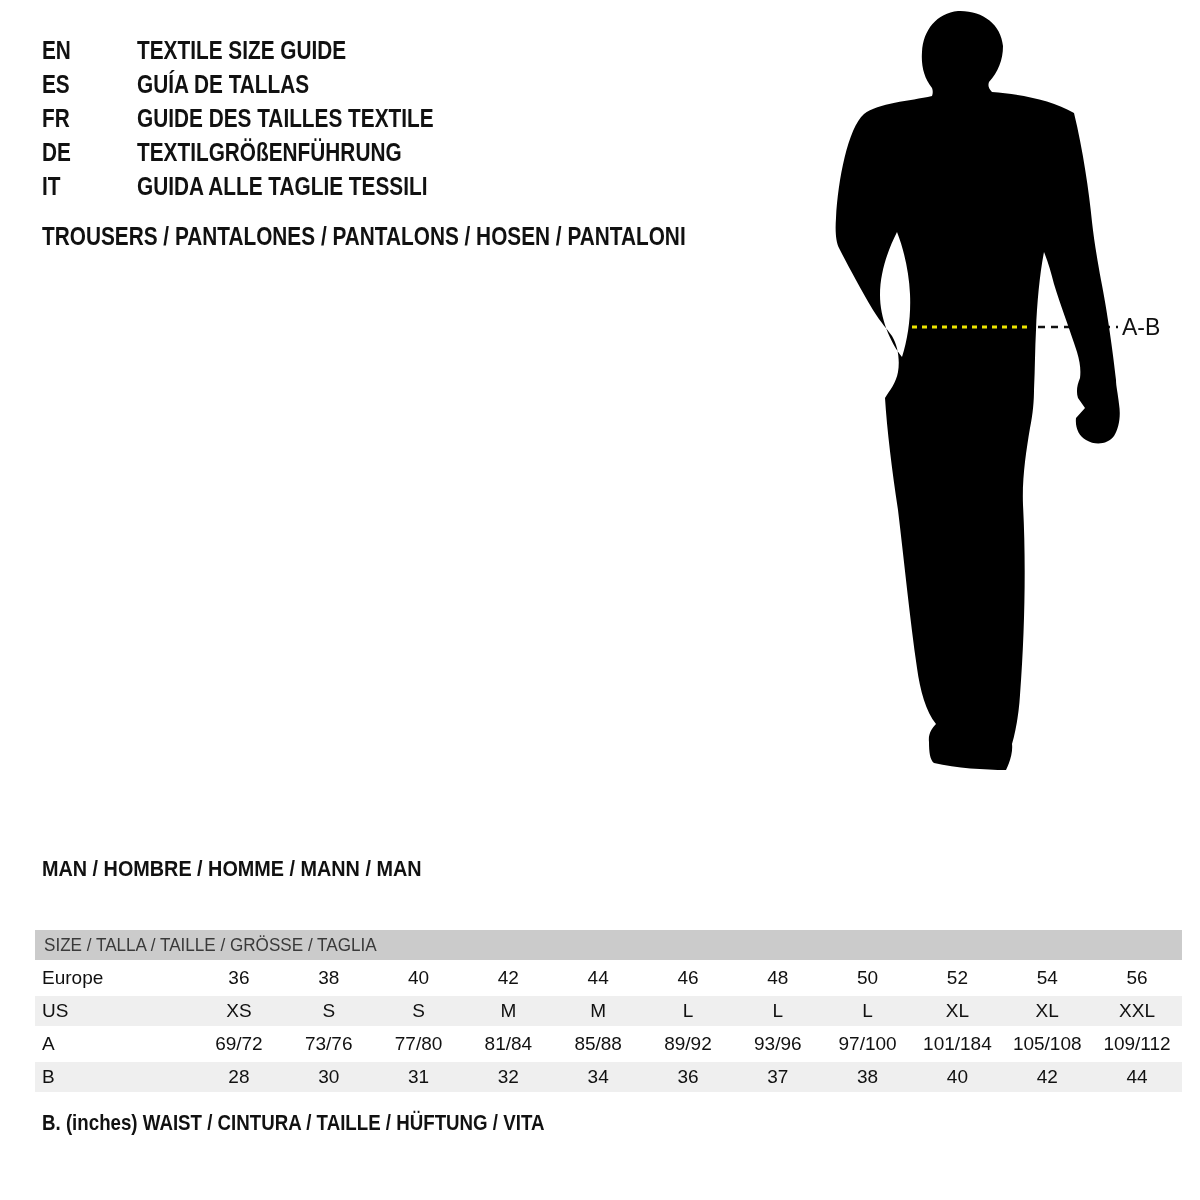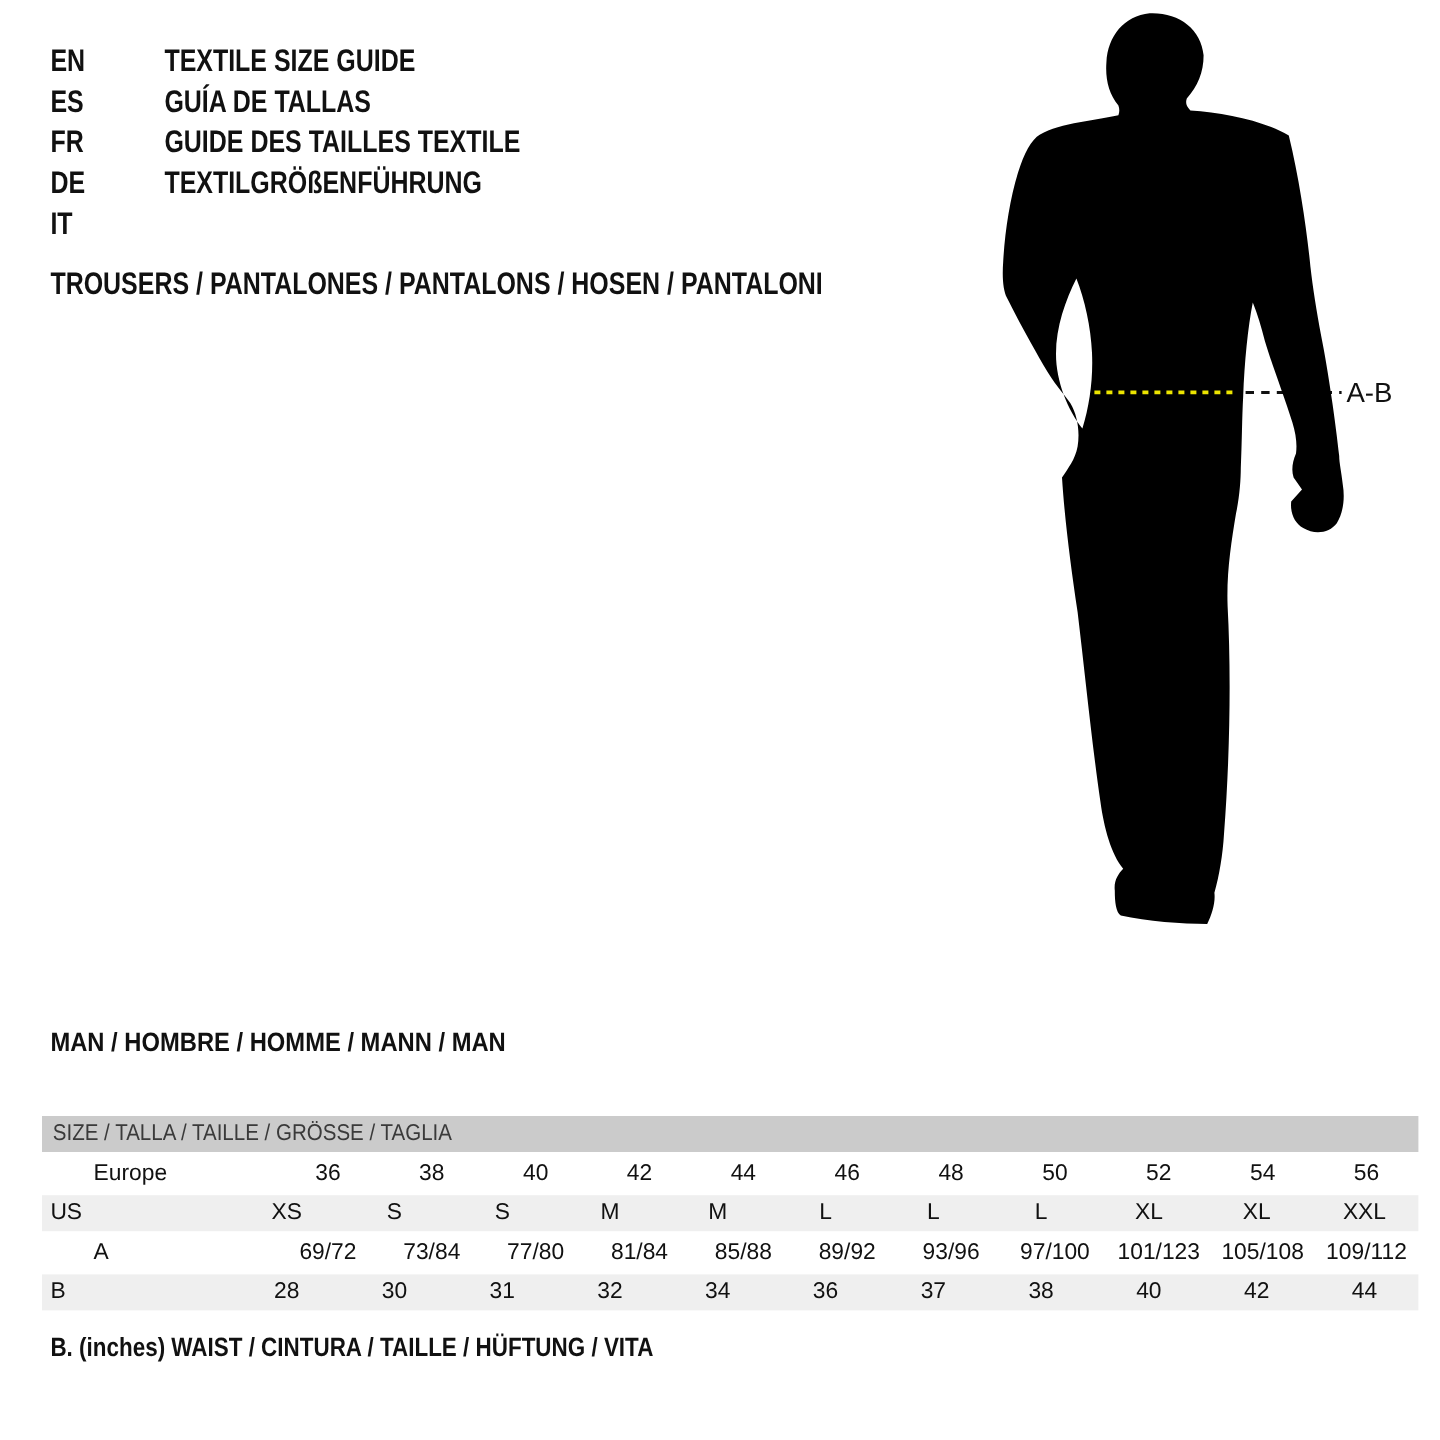--- a/index.html
+++ b/index.html
@@ -22,21 +22,21 @@
 
   
   .figure-svg{position:absolute;left:820px;top:0px;width:360px;height:790px;}
   .ab-label{position:absolute;left:1122px;top:314px;font-size:23px;line-height:26px;color:#111;}
 
   
   .size-table{position:absolute;left:35px;top:930px;width:1147px;font-size:19px;}
   .trow{display:flex;height:30px;line-height:30px;margin-bottom:3px;}
   .thead-row{background:#cbcbcb;color:#3a3a3a;padding-left:9px;}
   .row-alt{background:#efefef;}
-  .row-plain{background:#ffffff;margin-left:36px;}
+  .row-plain{background:#ffffff;}
   .tlabel{flex:0 0 152px;width:152px;padding-left:7px;text-align:left;}
   .tcell{flex:1 1 0;text-align:center;}
 
   
   .notes{position:absolute;left:42px;top:1110px;}
   .note-line{height:26px;line-height:26px;margin-bottom:9px;font-size:22px;font-weight:bold;}
 </style>
 </head>
 <body>
 
@@ -54,20 +54,21 @@
       <div class="lang-row">
         <span class="lang-code"><span class="condensed">FR</span></span>
         <span><span class="condensed">GUIDE DES TAILLES TEXTILE</span></span>
       </div>
       <div class="lang-row">
         <span class="lang-code"><span class="condensed">DE</span></span>
         <span><span class="condensed">TEXTILGRÖßENFÜHRUNG</span></span>
       </div>
       <div class="lang-row">
         <span class="lang-code"><span class="condensed">IT</span></span>
+        <span><span class="condensed">GUIDA ALLE TAGLIE TESSILI</span></span>
       </div>
     </div>
 
   <div class="trousers-heading"><span class="condensed">TROUSERS / PANTALONES / PANTALONS / HOSEN / PANTALONI</span></div>
 
   <svg class="figure-svg" viewBox="0 0 360 790" xmlns="http://www.w3.org/2000/svg">
     <line x1="205" y1="327" x2="298" y2="327" stroke-width="2.5" stroke-dasharray="7 6" stroke="#111111"></line>
     <path fill-rule="evenodd" d="M 138 11
              C 117 13 103 30 102 52
              C 101 66 104 78 112 88
@@ -151,28 +152,28 @@
           <div class="tcell">L</div>
           <div class="tcell">L</div>
           <div class="tcell">L</div>
           <div class="tcell">XL</div>
           <div class="tcell">XL</div>
           <div class="tcell">XXL</div>
         </div>
         <div class="trow row-plain">
           <div class="tlabel">A</div>
           <div class="tcell">69/72</div>
-          <div class="tcell">73/84</div>
+          <div class="tcell">73/76</div>
           <div class="tcell">77/80</div>
           <div class="tcell">81/84</div>
           <div class="tcell">85/88</div>
           <div class="tcell">89/92</div>
           <div class="tcell">93/96</div>
           <div class="tcell">97/100</div>
-          <div class="tcell">101/123</div>
+          <div class="tcell">101/184</div>
           <div class="tcell">105/108</div>
           <div class="tcell">109/112</div>
         </div>
         <div class="trow row-alt">
           <div class="tlabel">B</div>
           <div class="tcell">28</div>
           <div class="tcell">30</div>
           <div class="tcell">31</div>
           <div class="tcell">32</div>
           <div class="tcell">34</div>

